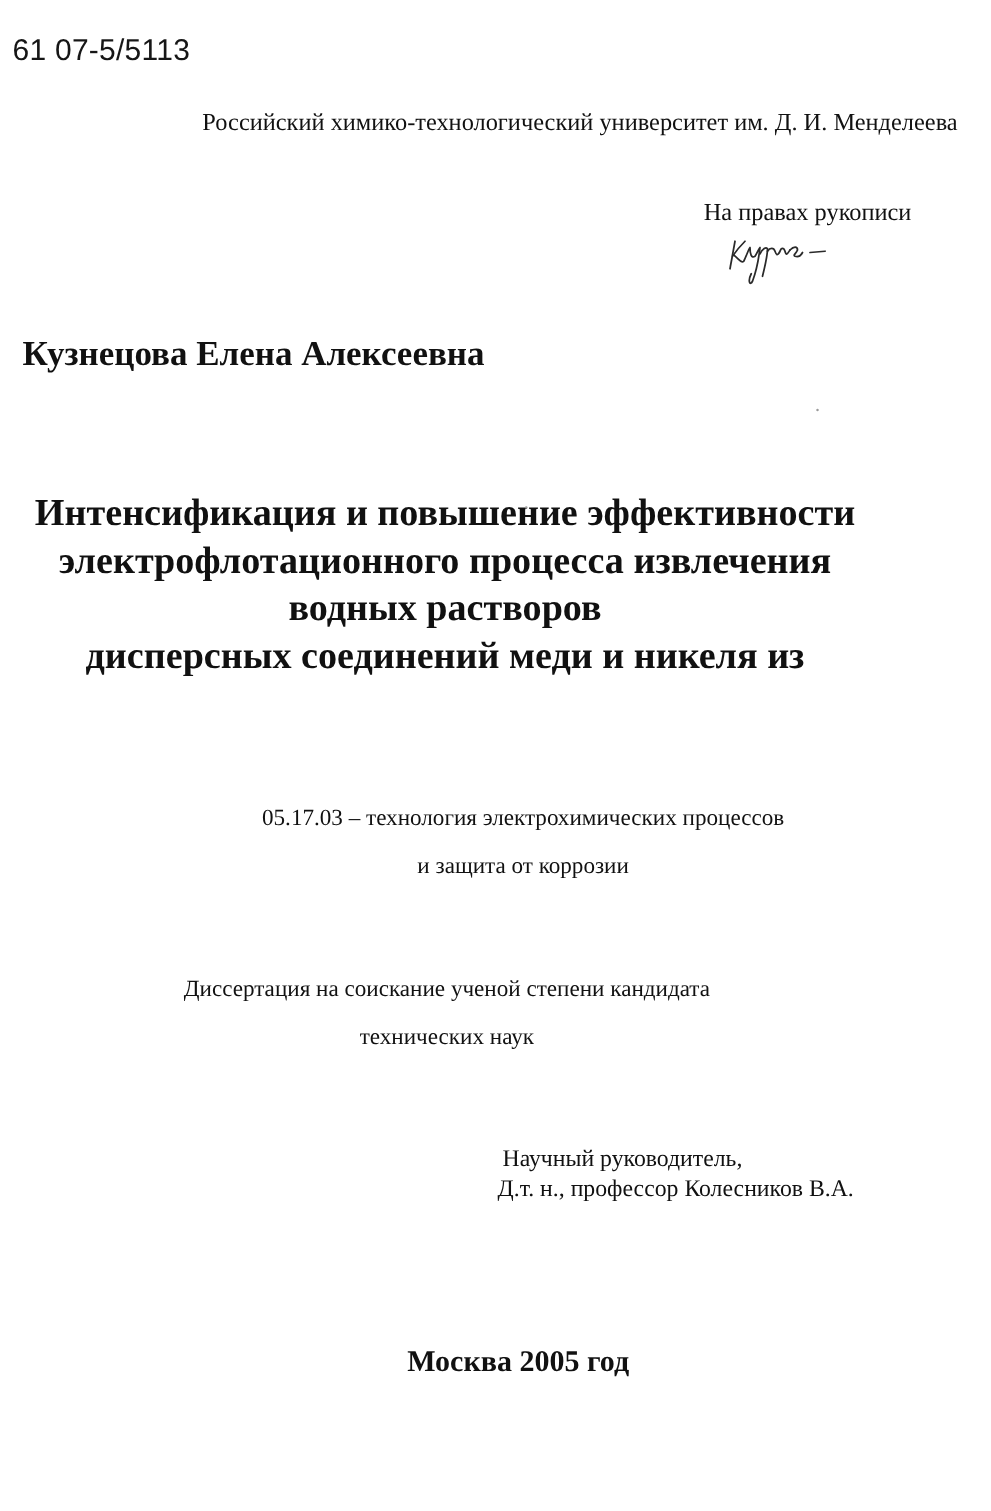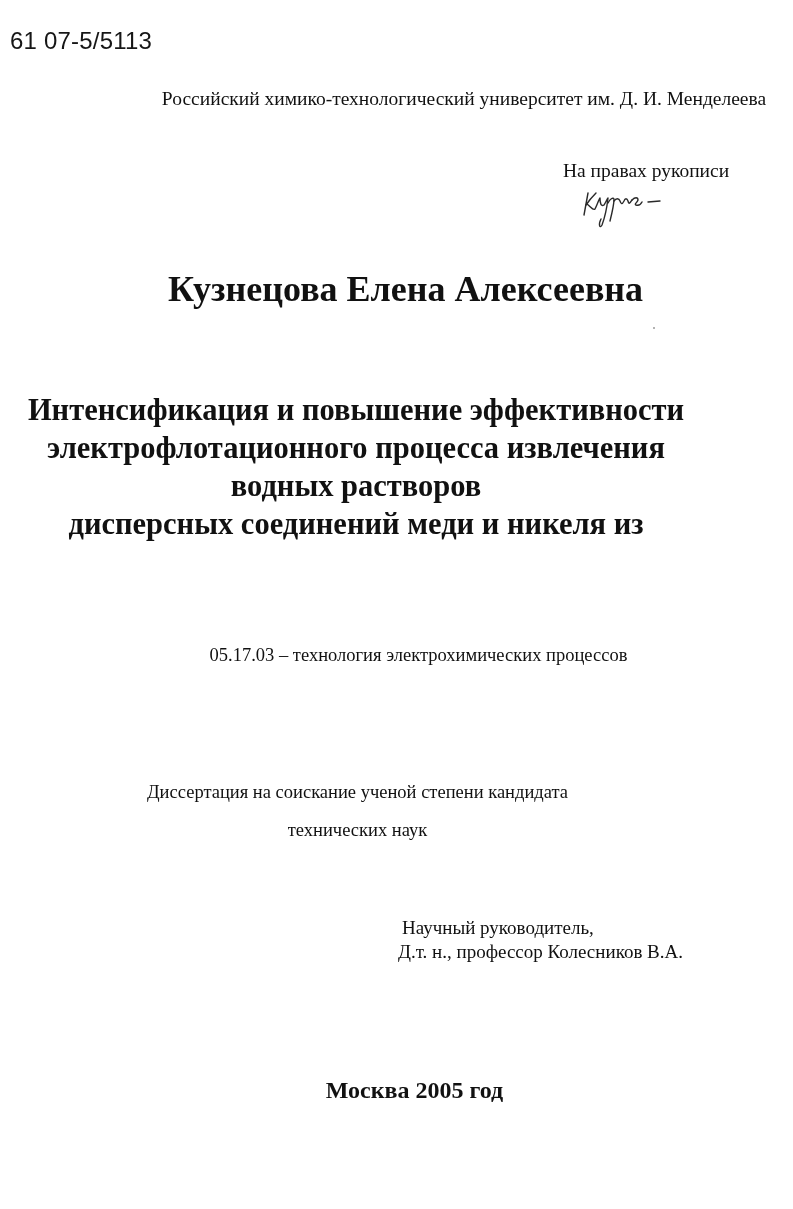--- a/index.html
+++ b/index.html
@@ -36,22 +36,22 @@
     .manuscript-note {
       left: 563px; top: 160px;
       font-size: 19.5px;
     }
     .signature {
       left: 580px; top: 185px;
       width: 110px; height: 45px;
     }
     .author {
       left: 0; width: 793px; top: 268px;
-      text-align: center;
-      font-size: 36px;
+      text-align: left;
+      font-size: 28px;
       font-weight: bold;
       padding-left: 18px;
       box-sizing: border-box;
     }
     .title {
       left: 0; width: 688px; top: 391px;
       text-align: center;
       font-size: 30.5px;
       font-weight: bold;
       line-height: 38px;
@@ -120,20 +120,21 @@
 
 <div class="abs title">
   <div>Интенсификация и повышение эффективности</div>
   <div>электрофлотационного процесса извлечения</div>
   <div>водных растворов</div>
   <div>дисперсных соединений меди и никеля из</div>
 </div>
 
 <div class="abs speciality">
   <div>05.17.03 – технология электрохимических процессов</div>
+  <div>и защита от коррозии</div>
 </div>
 
 <div class="abs degree">
   <div>Диссертация на соискание ученой степени кандидата</div>
   <div>технических наук</div>
 </div>
 
 <div class="abs supervisor-label">Научный руководитель,</div>
 <div class="abs supervisor-name">Д.т. н., профессор Колесников В.А.</div>
 

